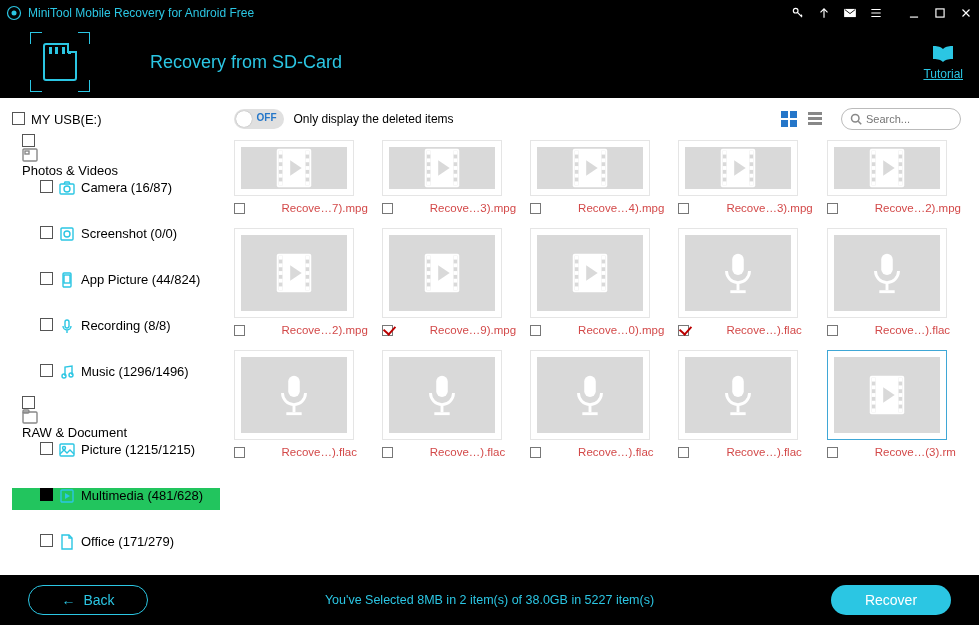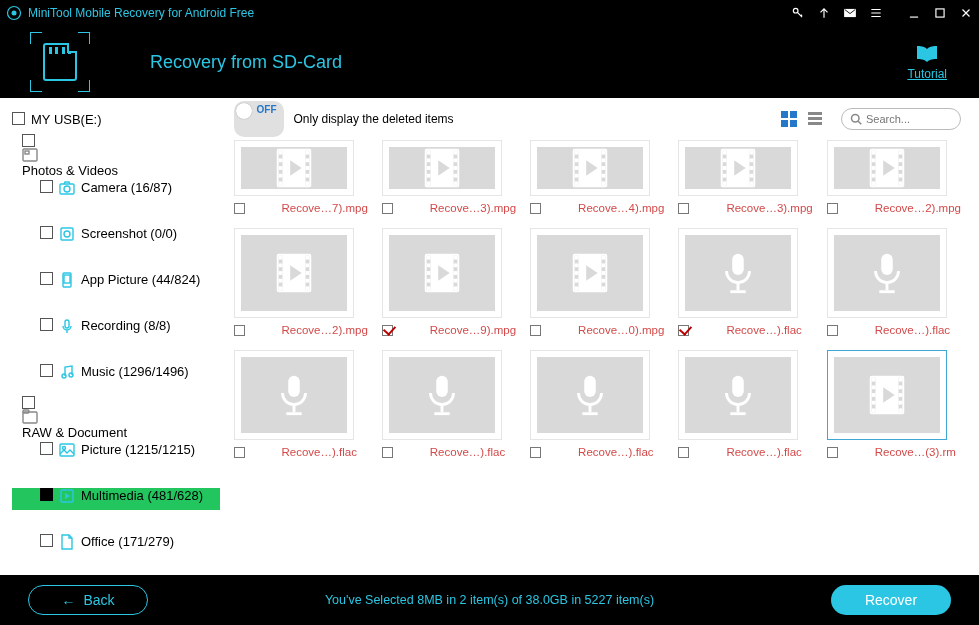--- a/index.html
+++ b/index.html
@@ -8,21 +8,21 @@
 
   
   .titlebar { height: 26px; background: #000; display: flex; align-items: center; color: #2bc6e3; padding: 0 0 0 6px; font-size: 12px; }
   .titlebar .logo { width: 16px; height: 16px; margin-right: 6px; display:flex; align-items:center; justify-content:center; }
   .titlebar .title { flex: 1; }
   .titlebar .tb-buttons { display: flex; height: 100%; }
   .titlebar .tb-buttons .tb-btn { width: 26px; height: 26px; display:flex; align-items:center; justify-content:center; color:#fff; cursor:pointer; }
   .titlebar .tb-buttons .tb-btn svg { width:14px; height:14px; fill:none; stroke:#fff; stroke-width:2; }
 
   
-  .header { height: 72px; background: #000; display: flex; align-items: center; padding: 0 32px 0 30px; color: #2bc6e3; }
+  .header { height: 72px; background: #000; display: flex; align-items: center; padding: 0 16px 0 30px; color: #2bc6e3; }
   .header .sd-icon { width: 60px; height: 60px; position:relative; display:flex; align-items:center; justify-content:center; margin-right: 60px;}
   .header .sd-icon .corner { position:absolute; width:12px; height:12px; border:1.5px solid #2bc6e3; }
   .header .sd-icon .tl { top:0; left:0; border-right:none; border-bottom:none; }
   .header .sd-icon .tr { top:0; right:0; border-left:none; border-bottom:none; }
   .header .sd-icon .bl { bottom:0; left:0; border-right:none; border-top:none; }
   .header .sd-icon .br { bottom:0; right:0; border-left:none; border-top:none; }
   .header .sd-card { width:34px; height:38px; border:2px solid #2bc6e3; border-radius:3px; position:relative; }
   .header .sd-card .notch { position:absolute; top:-2px; right:-2px; width:10px; height:10px; background:#000; border-left:2px solid #2bc6e3; border-bottom:2px solid #2bc6e3; }
   .header .sd-card .pins { display:flex; justify-content:space-around; padding:2px 2px 0 2px; }
   .header .sd-card .pins span { width:3px; height:7px; background:#2bc6e3; }
@@ -43,21 +43,21 @@
   .tree-item .ic svg { stroke:#2bc6e3; fill:none; stroke-width:1.4; width:16px; height:16px; }
   .tree-item .ic.gray svg { stroke:#888; }
   .tree-item.selected { background:#22c55e; }
   .l0 { padding-left: 0; }
   .l1 { padding-left: 10px; flex-direction: column; }
   .l2 { padding-left: 28px; margin-top: 24px; }
 
   
   .main { flex:1; display:flex; flex-direction:column; }
   .toolbar { height:42px; display:flex; align-items:center; padding: 0 18px 0 14px; }
-  .toggle { width:50px; height:36px; border-radius:10px; background:#e0e0e0; position:relative; cursor:pointer; }
+  .toggle { width:50px; height:20px; border-radius:10px; background:#e0e0e0; position:relative; cursor:pointer; }
   .toggle .knob { position:absolute; left:2px; top:2px; width:16px; height:16px; border-radius:50%; background:#fff; box-shadow:0 0 1px rgba(0,0,0,.4); }
   .toggle .txt { position:absolute; right:7px; top:3px; font-size:10px; font-weight:bold; color:#2577c9; }
   .toggle-label { margin-left:10px; font-size:12px; }
   .view-btns { margin-left:auto; display:flex; gap:6px; align-items:center; }
   .view-btn { width:20px; height:20px; display:flex; align-items:center; justify-content:center; cursor:pointer; }
   .searchbox { margin-left:16px; width:120px; height:22px; border:1px solid #bbb; border-radius:11px; display:flex; align-items:center; padding:0 8px; background:#fff; }
   .searchbox svg { width:12px; height:12px; stroke:#888; fill:none; stroke-width:2; margin-right:4px;}
   .searchbox input { border:none; outline:none; width:80px; font-size:11px; background:transparent; color:#666; }
 
   

